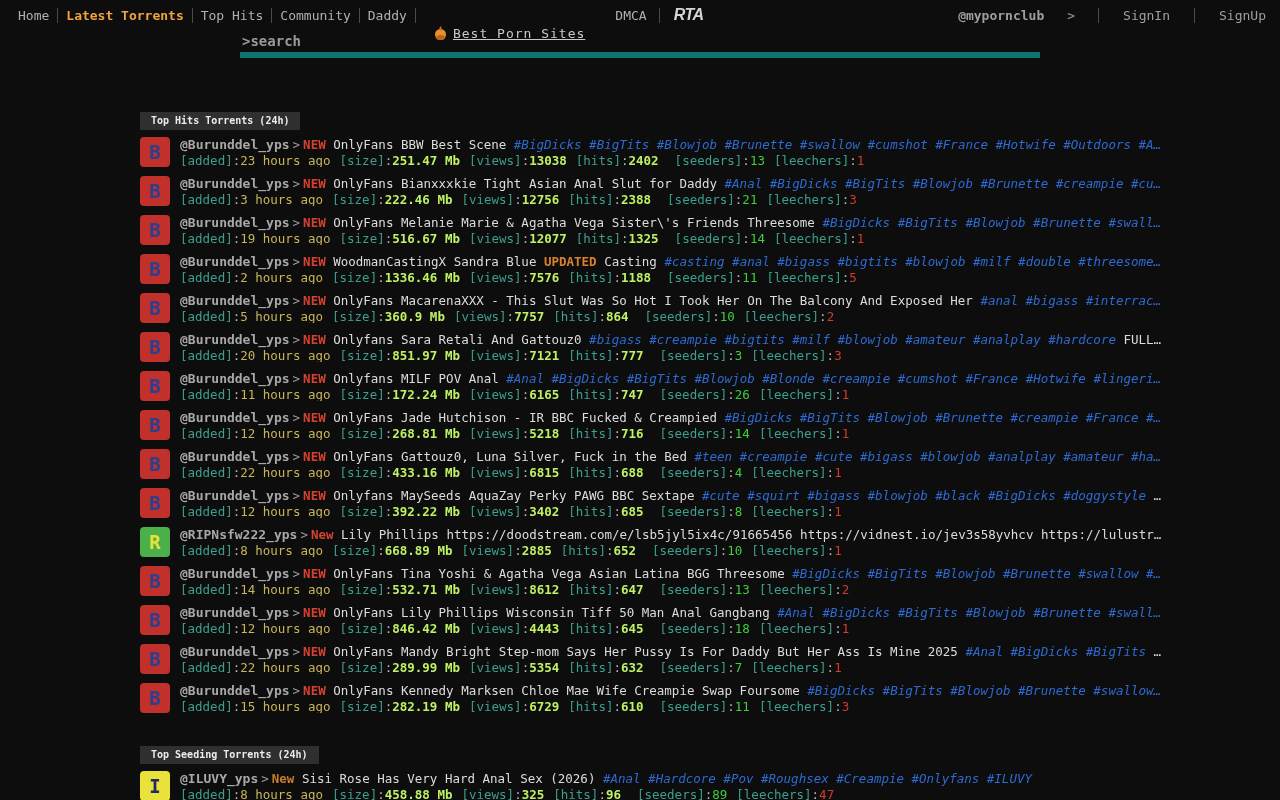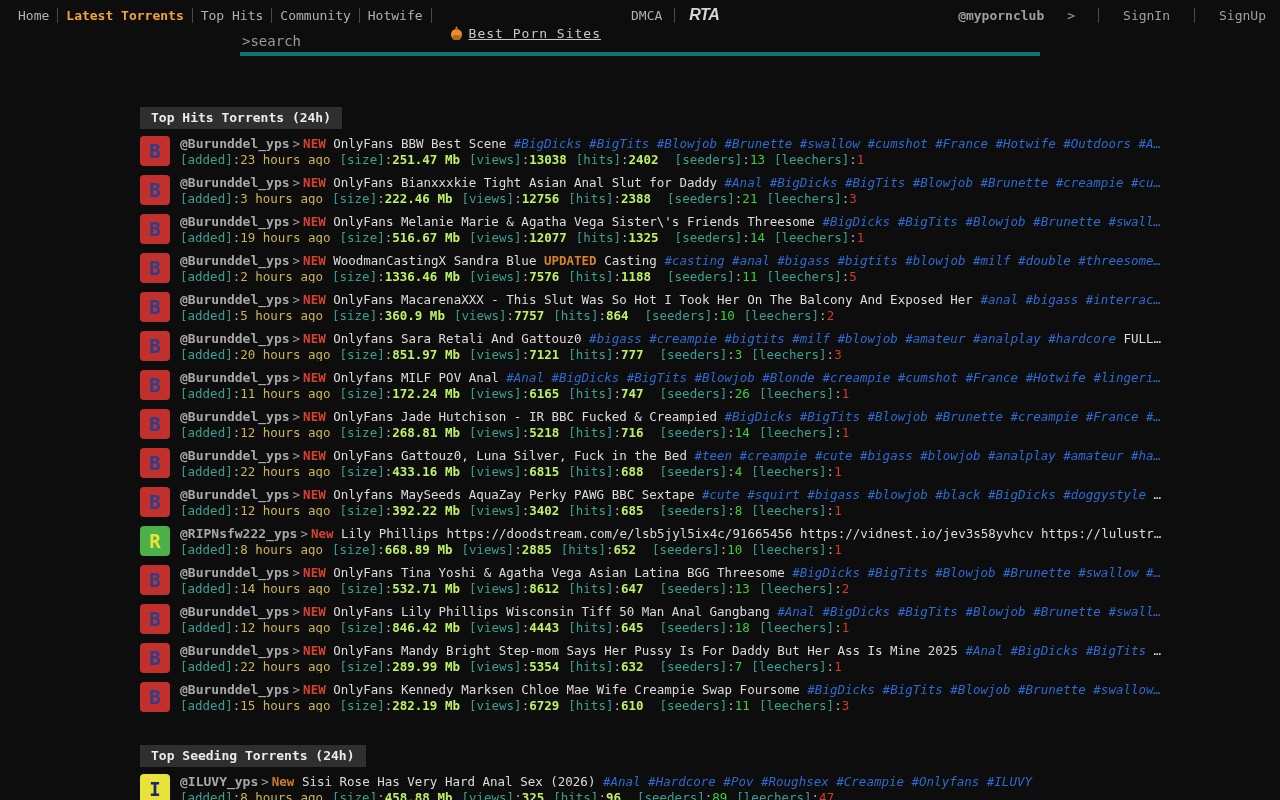--- a/index.html
+++ b/index.html
@@ -29,31 +29,32 @@
     margin-left:14px; letter-spacing:-0.5px; font-style:italic;
   }
   .top-spacer { flex:1; }
   .account { display:flex; align-items:center; gap:20px; font-size:13px; }
   .handle { color:#9f9f9f; font-weight:bold; }
   .auth-link { color:#9f9f9f; cursor:pointer; padding:0 4px; }
   
   .search-row { display:flex; justify-content:center; margin-top:1px; }
   .search-input {
     width:800px; background:transparent; border:none; outline:none;
-    border-bottom:4px solid #0f766e;
+    border-bottom:6px solid #0f766e;
     color:#9a9a9a; font-family:"DejaVu Sans Mono", monospace; font-size:14px;
     padding:2px 2px 3px 2px;
+    font-weight:bold;
   }
   .search-input::placeholder { color:#9a9a9a; opacity:1; }
   
   #sections { margin-top:51px; }
   .section-header {
     display:inline-block;
     background:#2f2f2f; color:#ececec;
-    font-size:13px; font-weight:bold;
+    font-size:10px; font-weight:bold;
     padding:3px 11px 4px 11px;
     margin:0 0 7px 140px;
   }
   .section-header.second { margin-top:24px; }
   .row { display:flex; margin:0 0 9px 140px; height:30px; }
   .row-avatar {
     width:30px; height:30px; border-radius:4px; flex:0 0 30px;
     display:flex; align-items:center; justify-content:center;
     font-weight:bold; font-size:19px; margin-right:10px; cursor:pointer;
   }
@@ -82,21 +83,21 @@
 
 <header class="topbar">
   <a class="nav-item">Home</a>
   <span class="vsep"></span>
   <a class="nav-item active">Latest Torrents</a>
   <span class="vsep"></span>
   <a class="nav-item">Top Hits</a>
   <span class="vsep"></span>
   <a class="nav-item">Community</a>
   <span class="vsep"></span>
-  <a class="nav-item">Hotwife</a>
+  <a class="nav-item">Daddy</a>
   <span class="vsep"></span>
   <span class="bps-wrap">
     <span style="display:inline-block;line-height:0;">
       <svg width="13" height="15" viewBox="0 0 13 15">
         <circle cx="6.5" cy="8.5" r="5.5" fill="#e8902c"></circle>
         <path d="M6.5 0 C7.5 2 9 3 6.5 5 C4.5 3.5 5.5 1.5 6.5 0Z" fill="#c96a1e"></path>
         <ellipse cx="6.5" cy="11.5" rx="4.5" ry="2.5" fill="#b5671c"></ellipse>
       </svg>
     </span>
     <a class="bps-link">Best Porn Sites</a>

